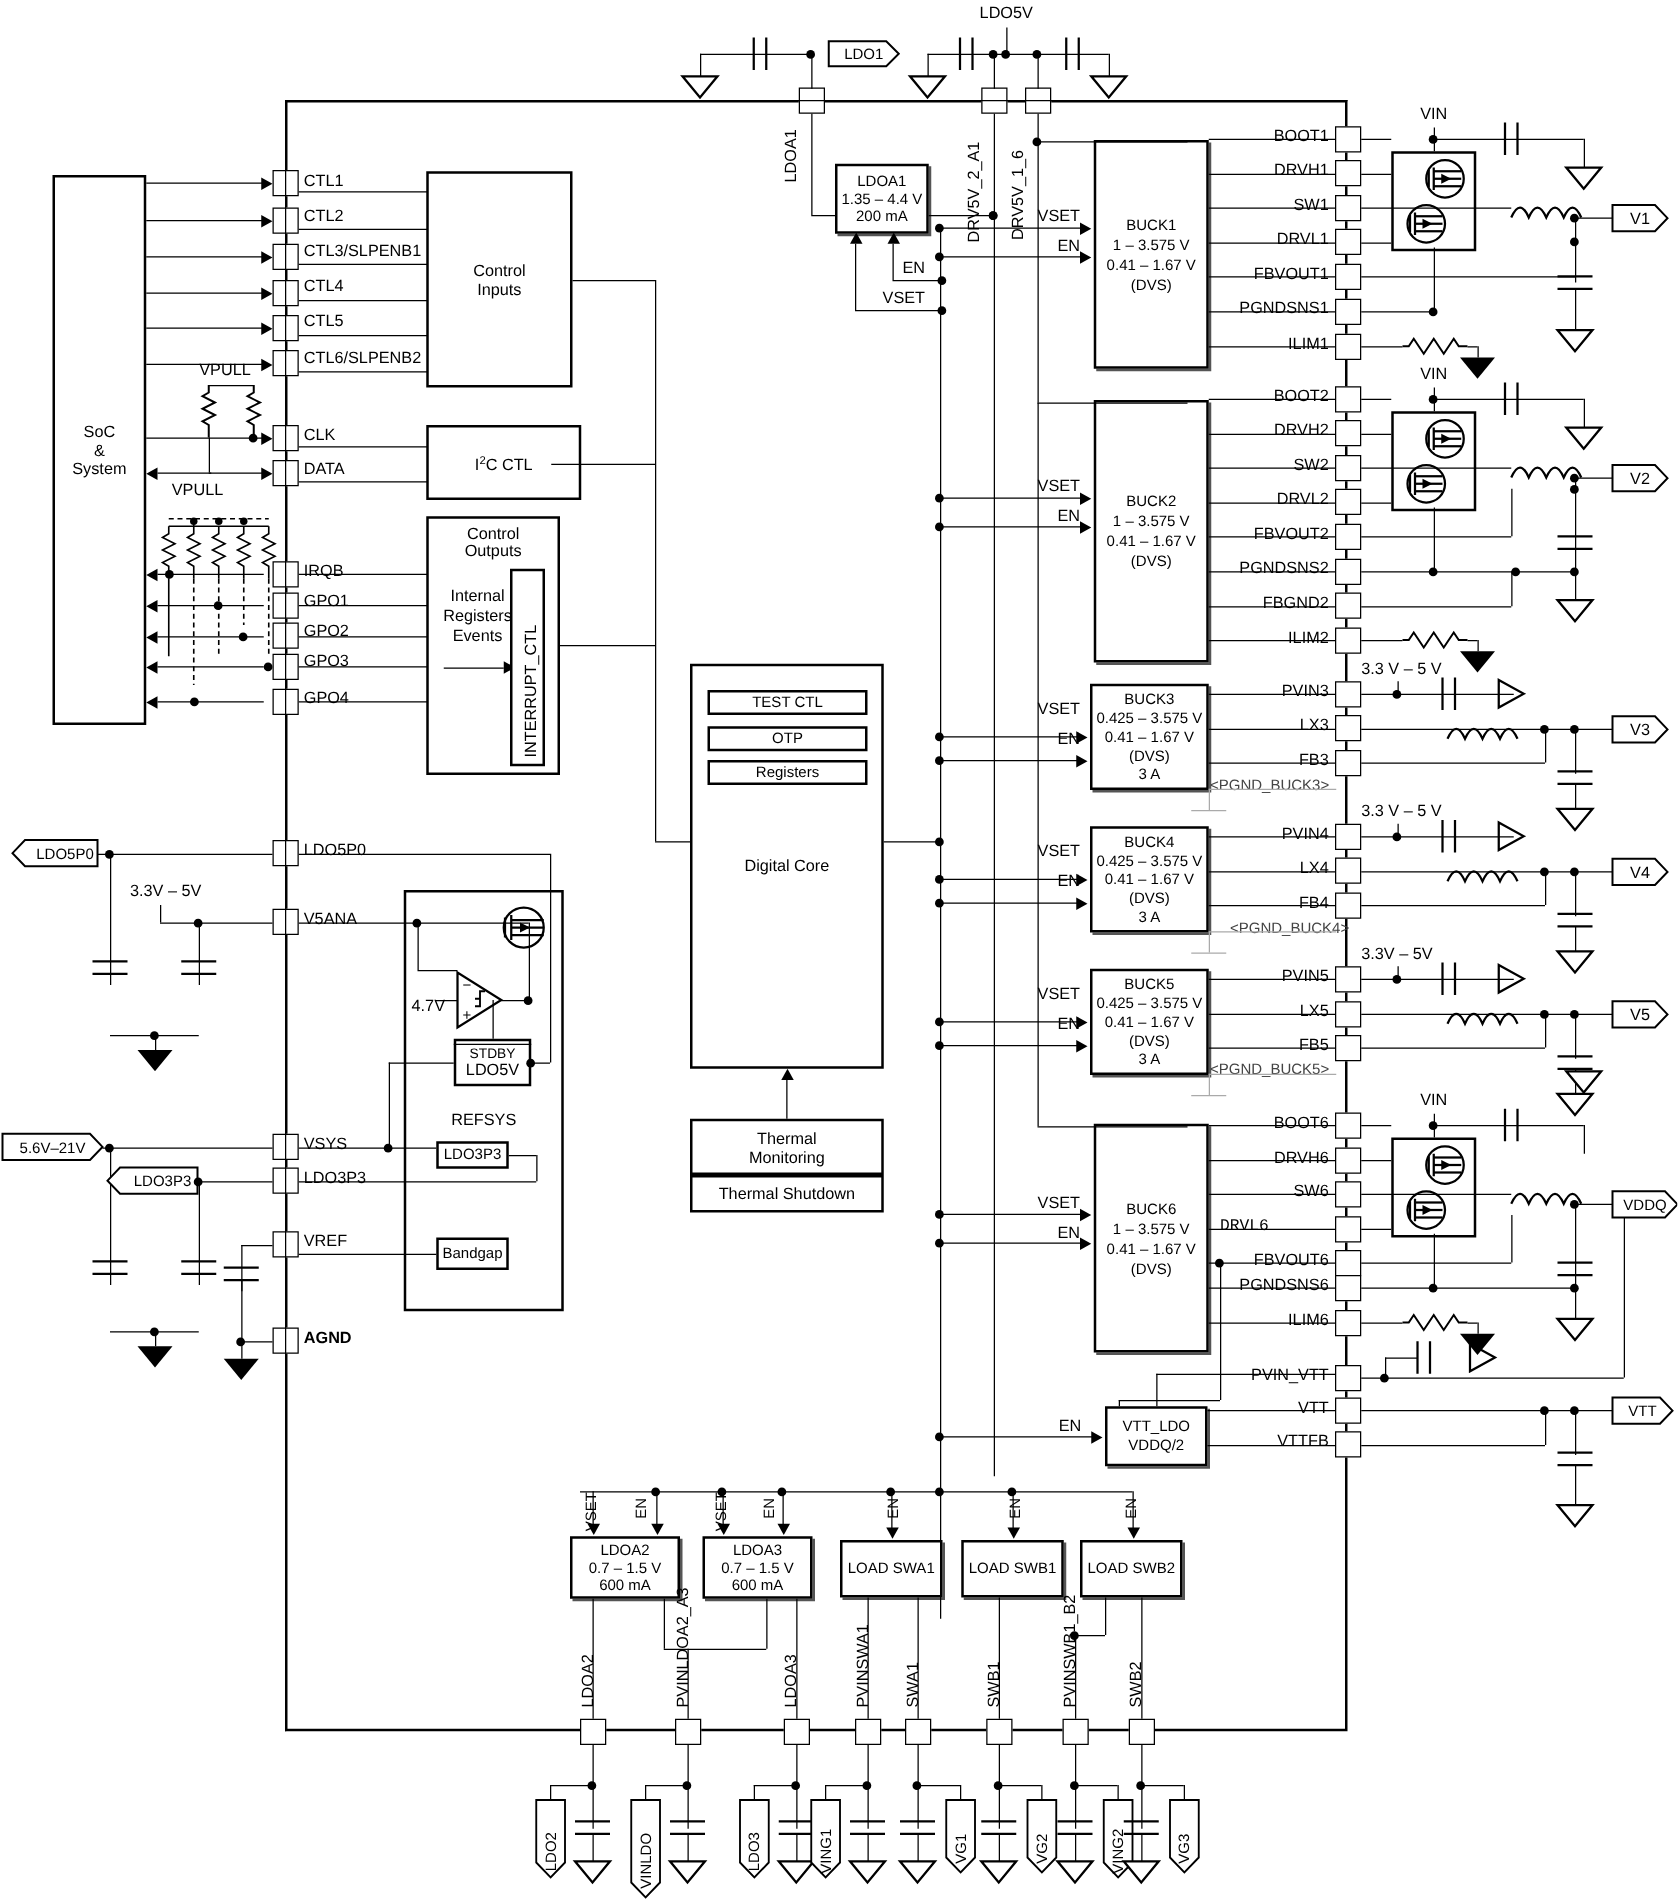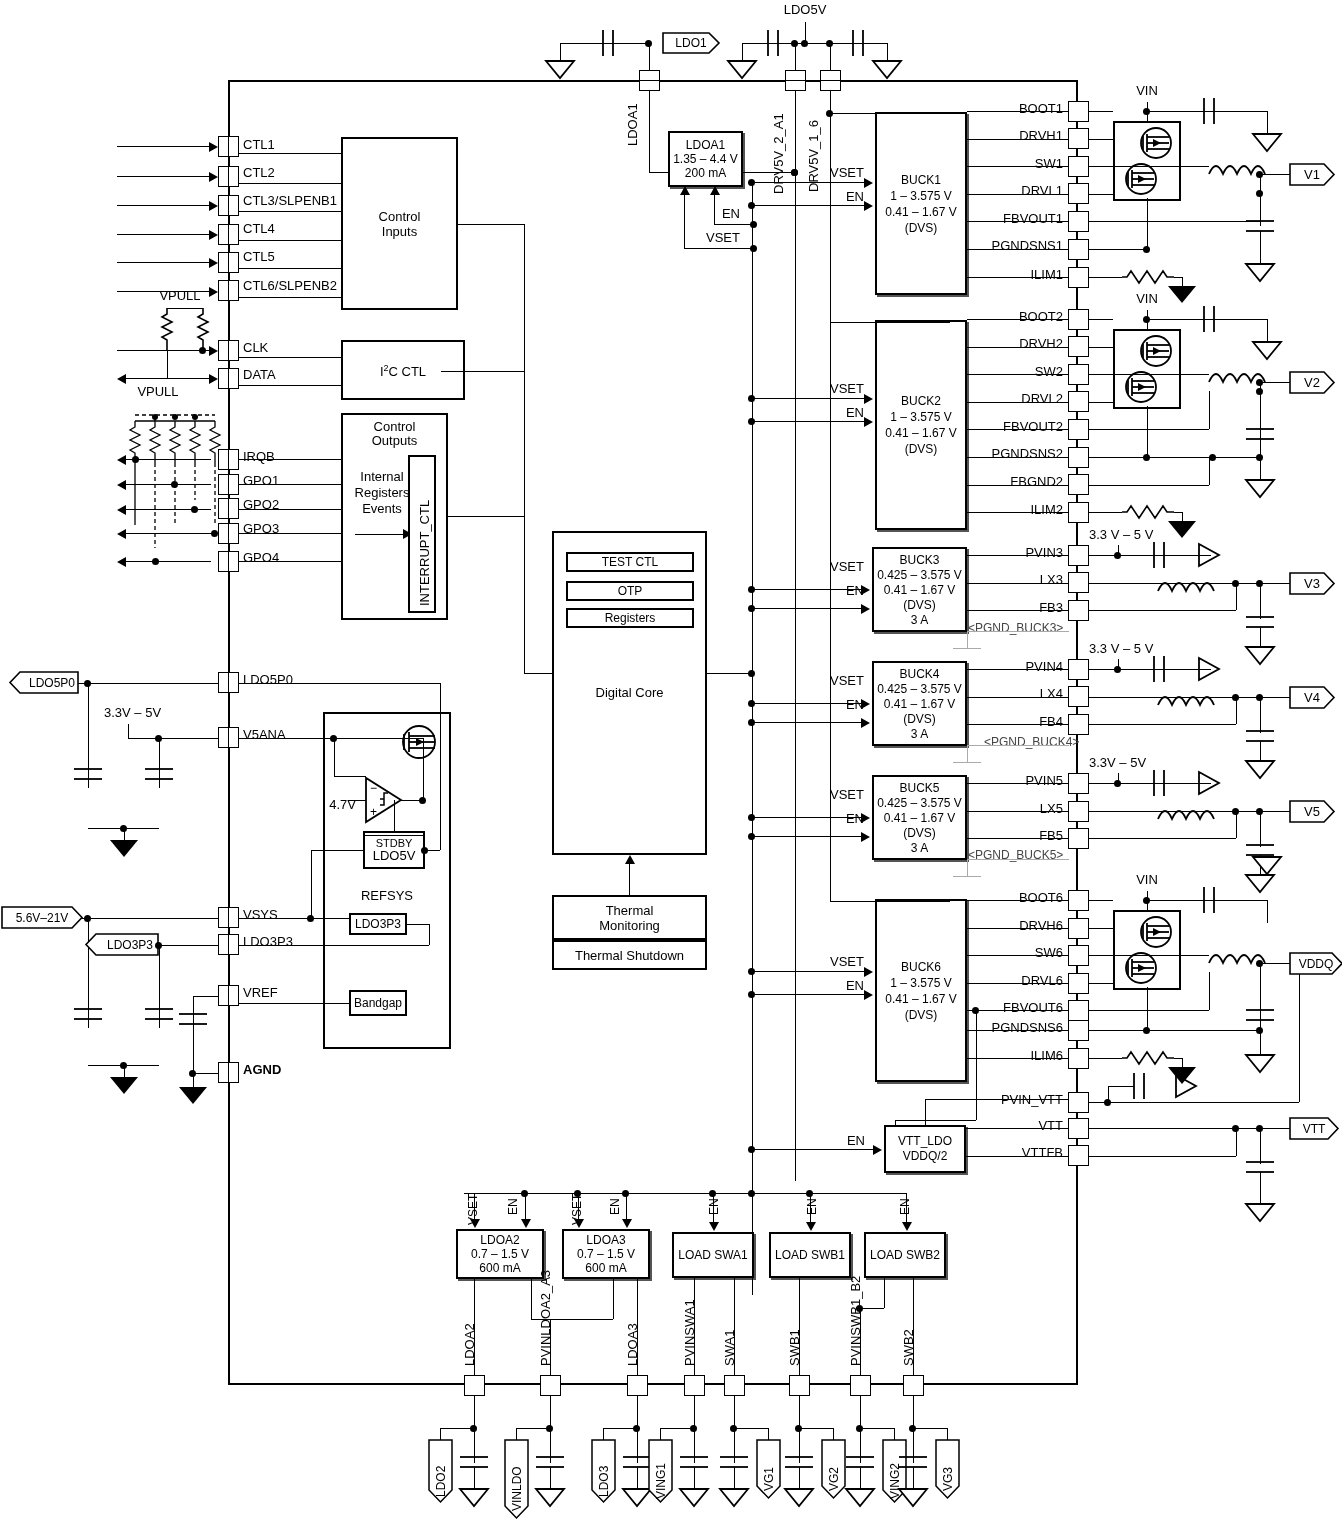--- a/index.html
+++ b/index.html
@@ -45,20 +45,27 @@
   .ovlf{fill:#000;stroke:none;}
   .ovlw{fill:#fff;stroke:#000;stroke-width:1.8;}
 </style>
 </head>
 <body>
 
 <div id="root">
 
   <div class="chip" style="left:228px;top:80px;width:850px;height:1305px;"></div>
 
+  <div class="box" style="left:42px;top:140px;width:75px;height:440px;">
+    <div class="t">
+      <div>SoC</div>
+      <div>&amp;</div>
+      <div>System</div>
+    </div>
+  </div>
 
   <div class="box" style="left:341px;top:137px;width:117px;height:173px;">
     <div class="t">
       <div>Control</div>
       <div>Inputs</div>
     </div>
   </div>
 
   <div class="box" style="left:341px;top:340px;width:124px;height:60px;">
     <div class="t" style="font-size:13px;">
@@ -336,21 +343,21 @@
   <div class="lbl r" style="left:948px;top:829px;width:115px;">FB5</div>
   <div class="lbl" style="left:968px;top:848px;font-size:12px;color:#444;">&lt;PGND_BUCK5&gt;</div>
 
   <div class="pin" style="left:1068px;top:890px;"></div>
   <div class="lbl r" style="left:948px;top:891px;width:115px;">BOOT6</div>
   <div class="pin" style="left:1068px;top:918px;"></div>
   <div class="lbl r" style="left:948px;top:919px;width:115px;">DRVH6</div>
   <div class="pin" style="left:1068px;top:945px;"></div>
   <div class="lbl r" style="left:948px;top:946px;width:115px;">SW6</div>
   <div class="pin" style="left:1068px;top:973px;"></div>
-  <div class="lbl r" style="left:948px;top:974px;width:115px;">DRVL6</div>
+  <div class="lbl r" style="left:900px;top:974px;width:115px;font-family:Liberation Mono, monospace;">DRVL6</div>
   <div class="pin" style="left:1068px;top:1000px;"></div>
   <div class="lbl r" style="left:938px;top:1001px;width:125px;">FBVOUT6</div>
   <div class="pin" style="left:1068px;top:1020px;"></div>
   <div class="lbl r" style="left:928px;top:1021px;width:135px;">PGNDSNS6</div>
   <div class="pin" style="left:1068px;top:1048px;"></div>
   <div class="lbl r" style="left:948px;top:1049px;width:115px;">ILIM6</div>
 
   <div class="pin" style="left:1068px;top:1092px;"></div>
   <div class="lbl r" style="left:938px;top:1093px;width:125px;">PVIN_VTT</div>
   <div class="pin" style="left:1068px;top:1118px;"></div>

